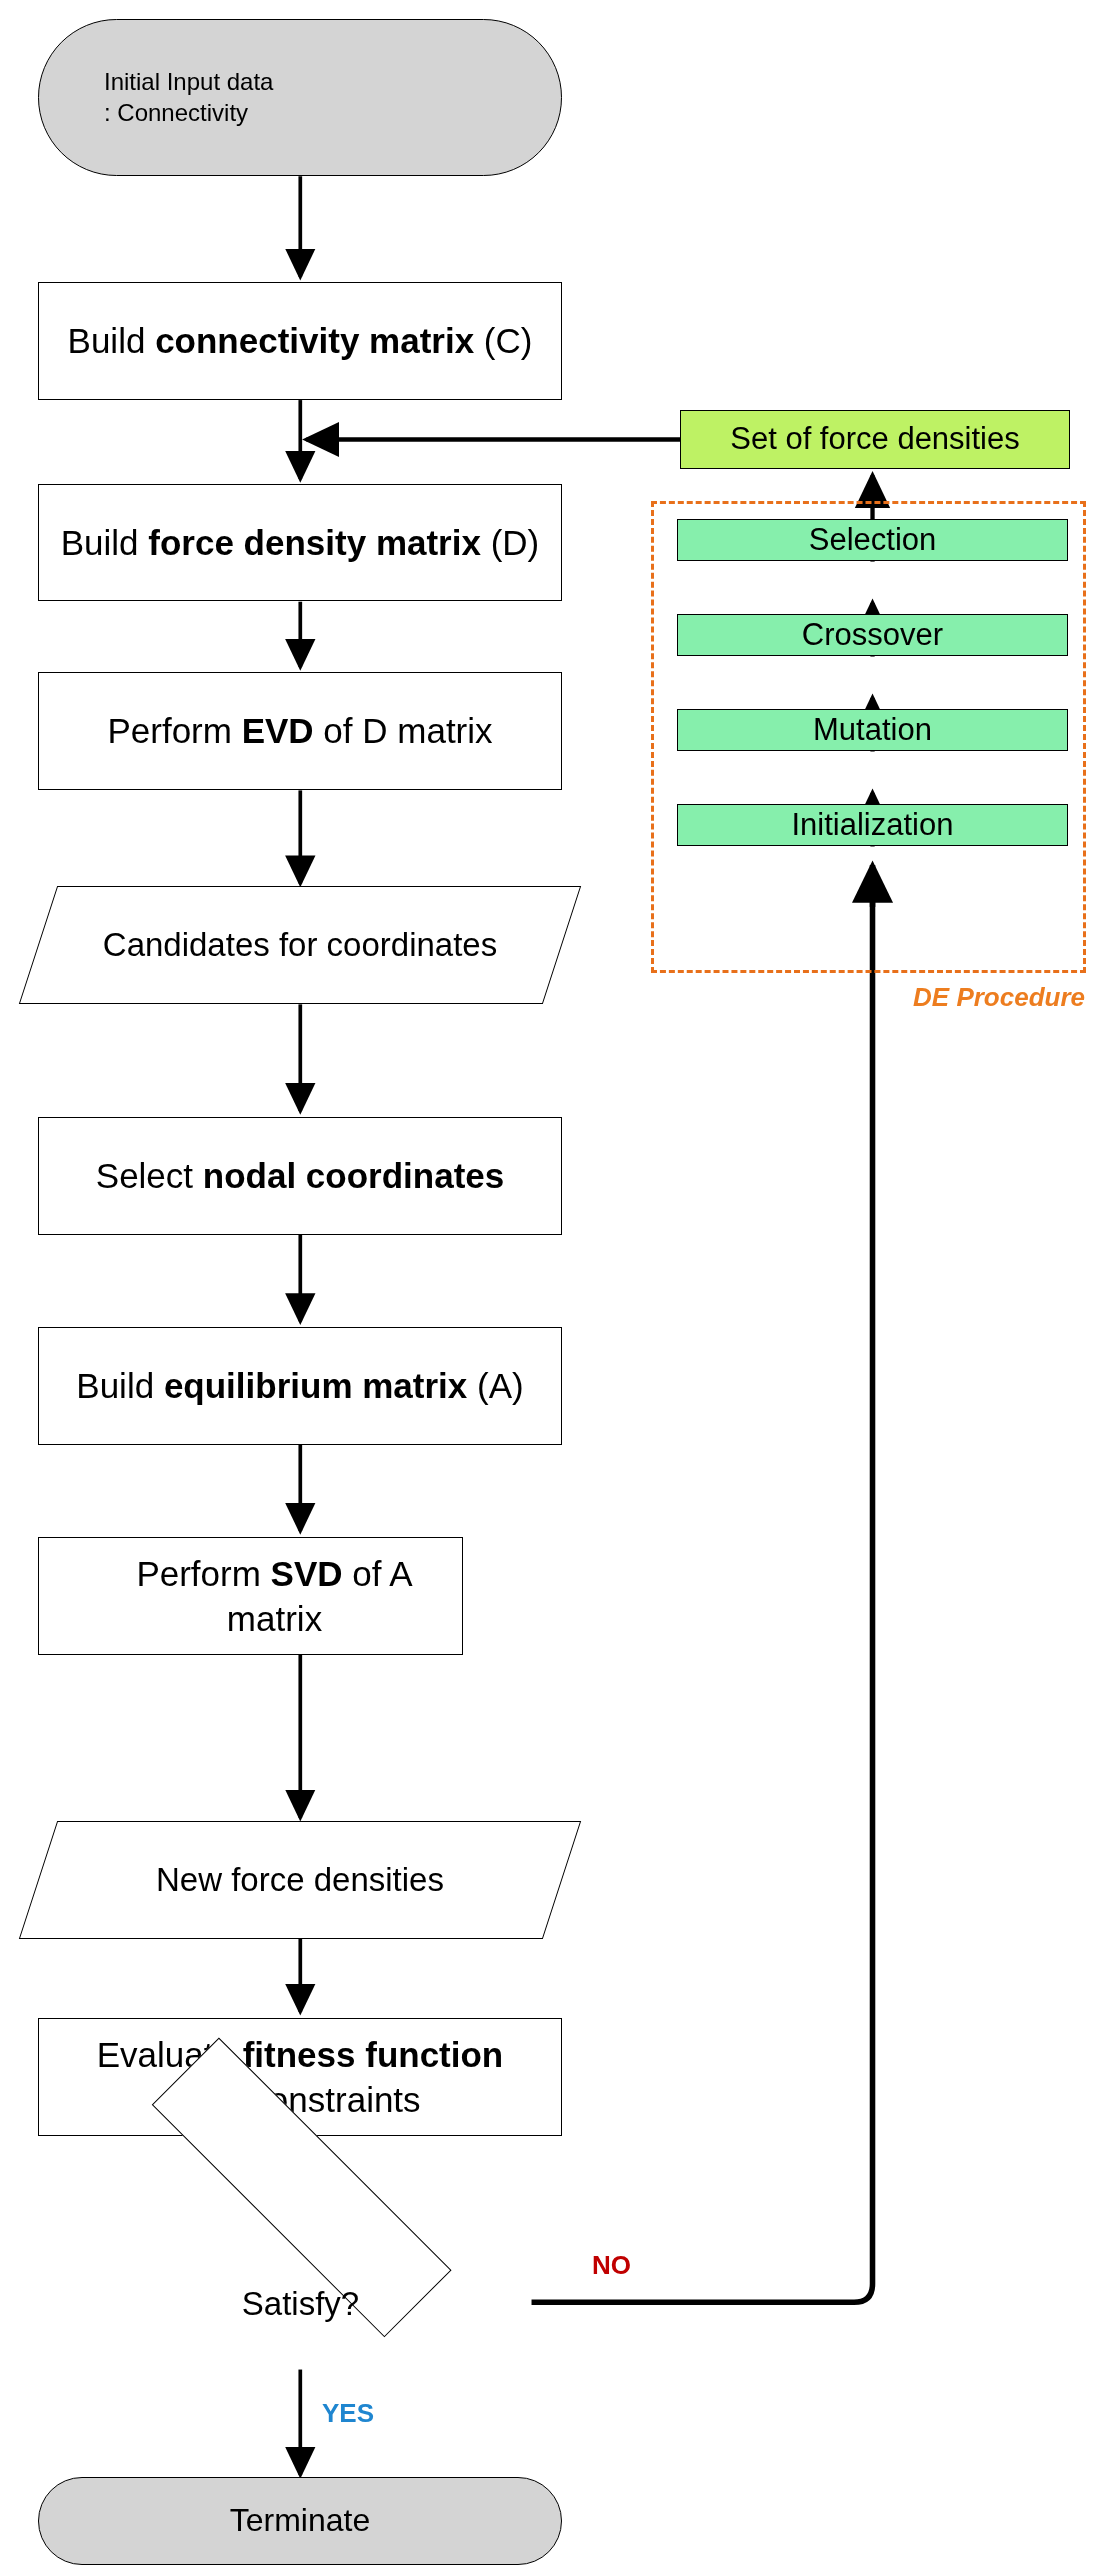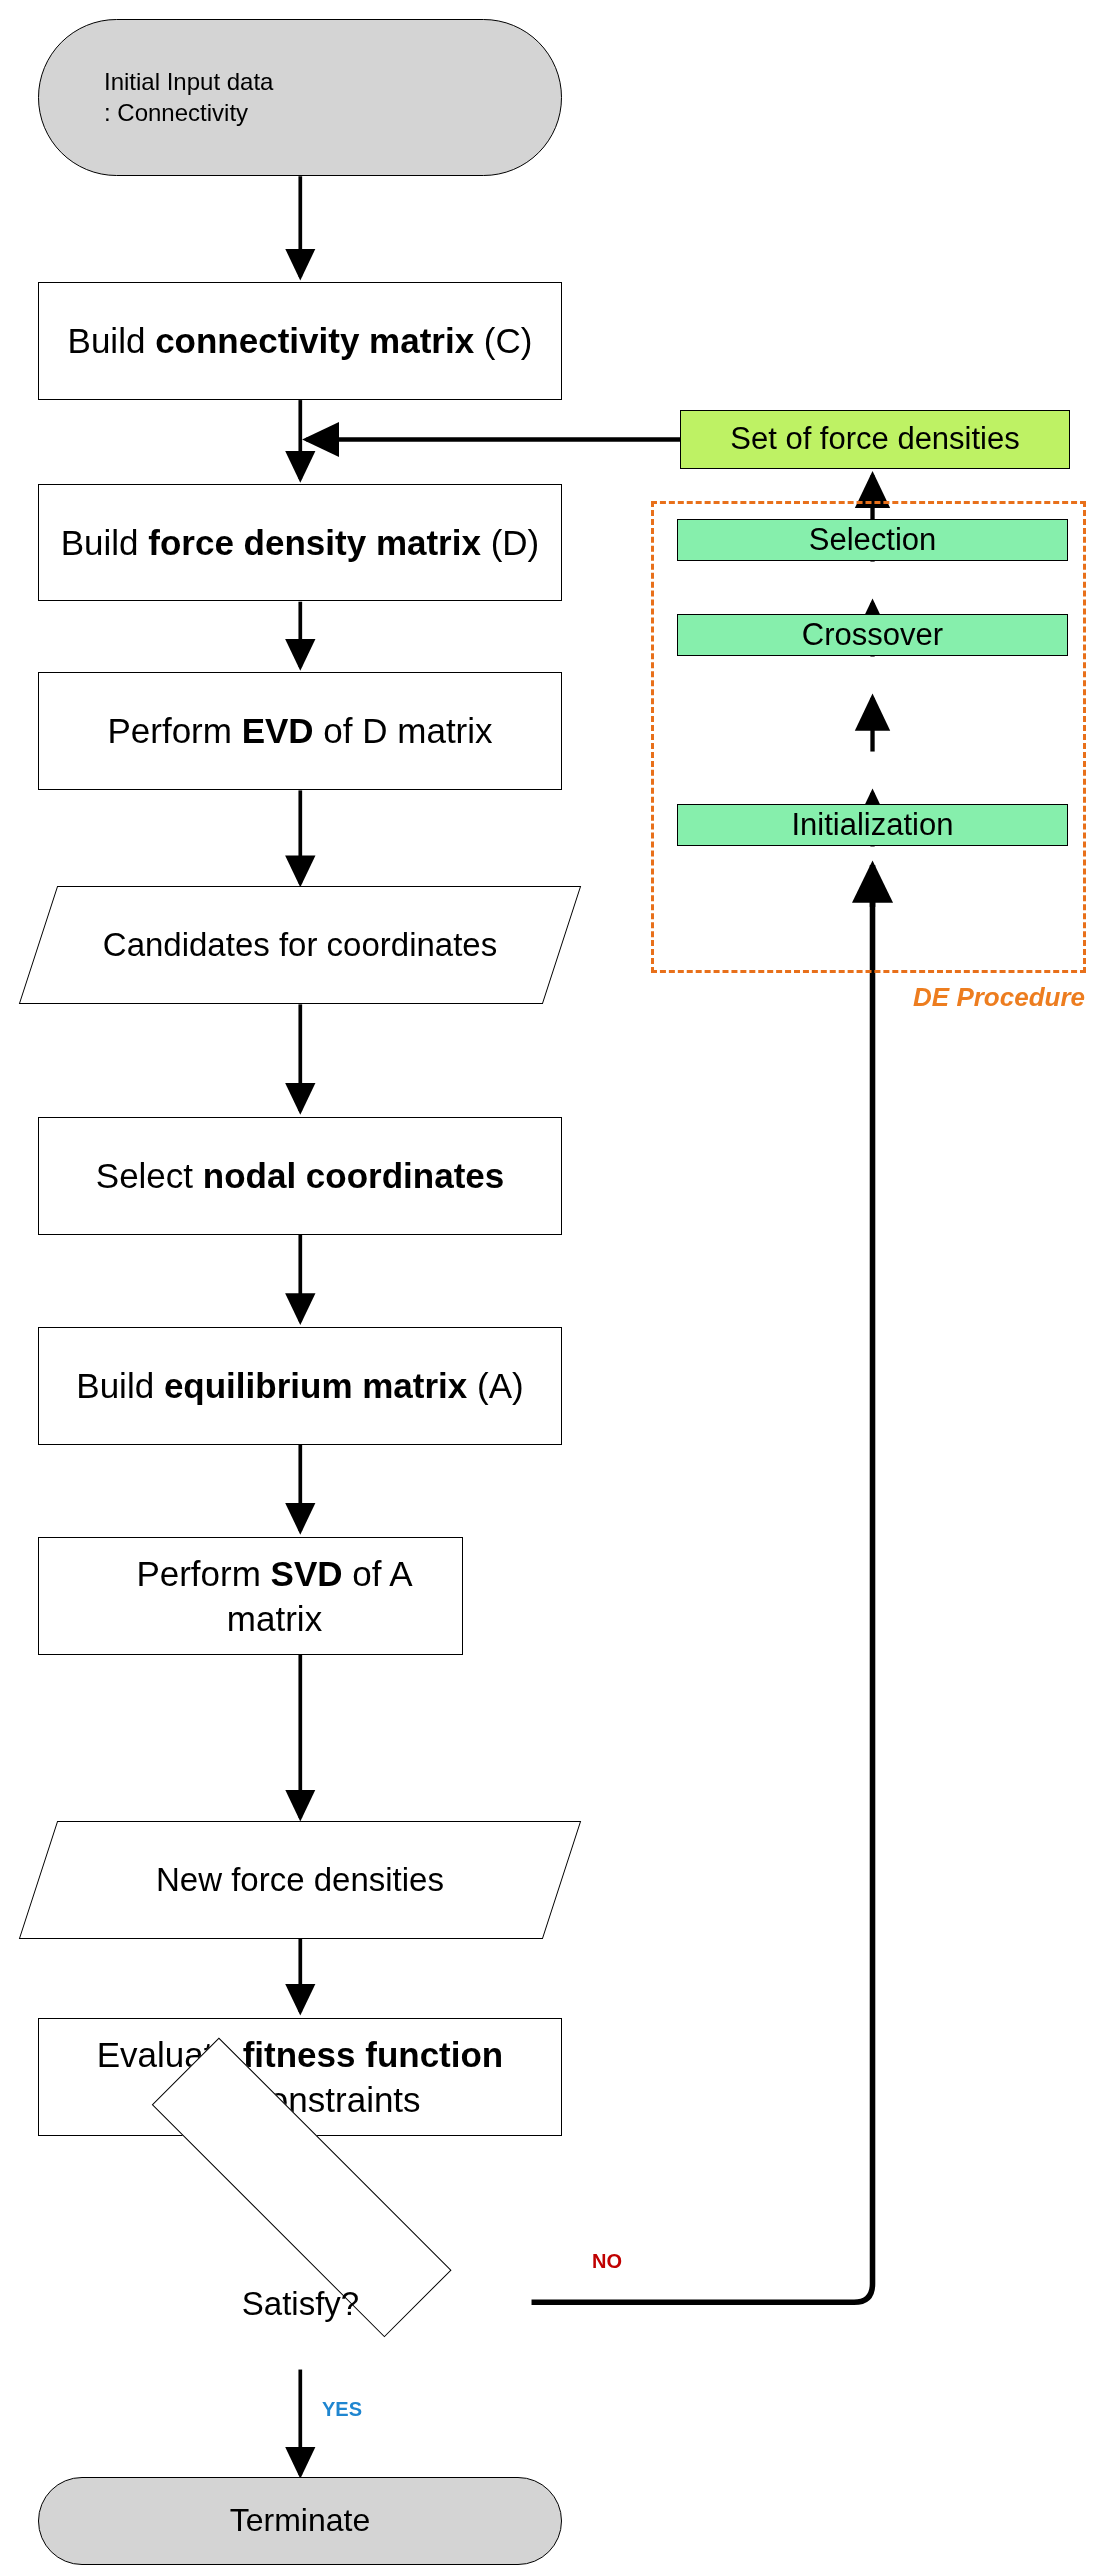--- a/index.html
+++ b/index.html
@@ -122,21 +122,21 @@
     font-weight:bold;
     font-style:italic;
     font-size:26px;
     white-space:nowrap;
     text-align:right;
   }
   
   .edge-label{
     position:absolute;
     font-weight:bold;
-    font-size:20px;
+    font-size:26px;
     white-space:nowrap;
   }
   .edge-label.no{ color:#c00000; }
   .edge-label.yes{ color:#1f86d0; }
   .b{ font-weight:bold; }
   .line2{ display:block; }
 </style>
 </head>
 <body>
 
@@ -210,20 +210,23 @@
       <span>Build </span><span class="b">force density matrix</span><span> (D)</span>
     </div>
   </div>
 
   <div class="node de-step" style="left:677px; top:519px; width:391px; height:42px;">
     <span>Selection</span>
   </div>
   <div class="node de-step" style="left:677px; top:614px; width:391px; height:42px;">
     <span>Crossover</span>
   </div>
+  <div class="node de-step" style="left:677px; top:709px; width:391px; height:42px;">
+    <span>Mutation</span>
+  </div>
   <div class="node de-step" style="left:677px; top:804px; width:391px; height:42px;">
     <span>Initialization</span>
   </div>
 
   <div class="node process" style="left:38px; top:672px; width:524px; height:118px;">
     <div>
       <span>Perform </span><span class="b">EVD</span><span> of D matrix</span>
     </div>
   </div>
 

